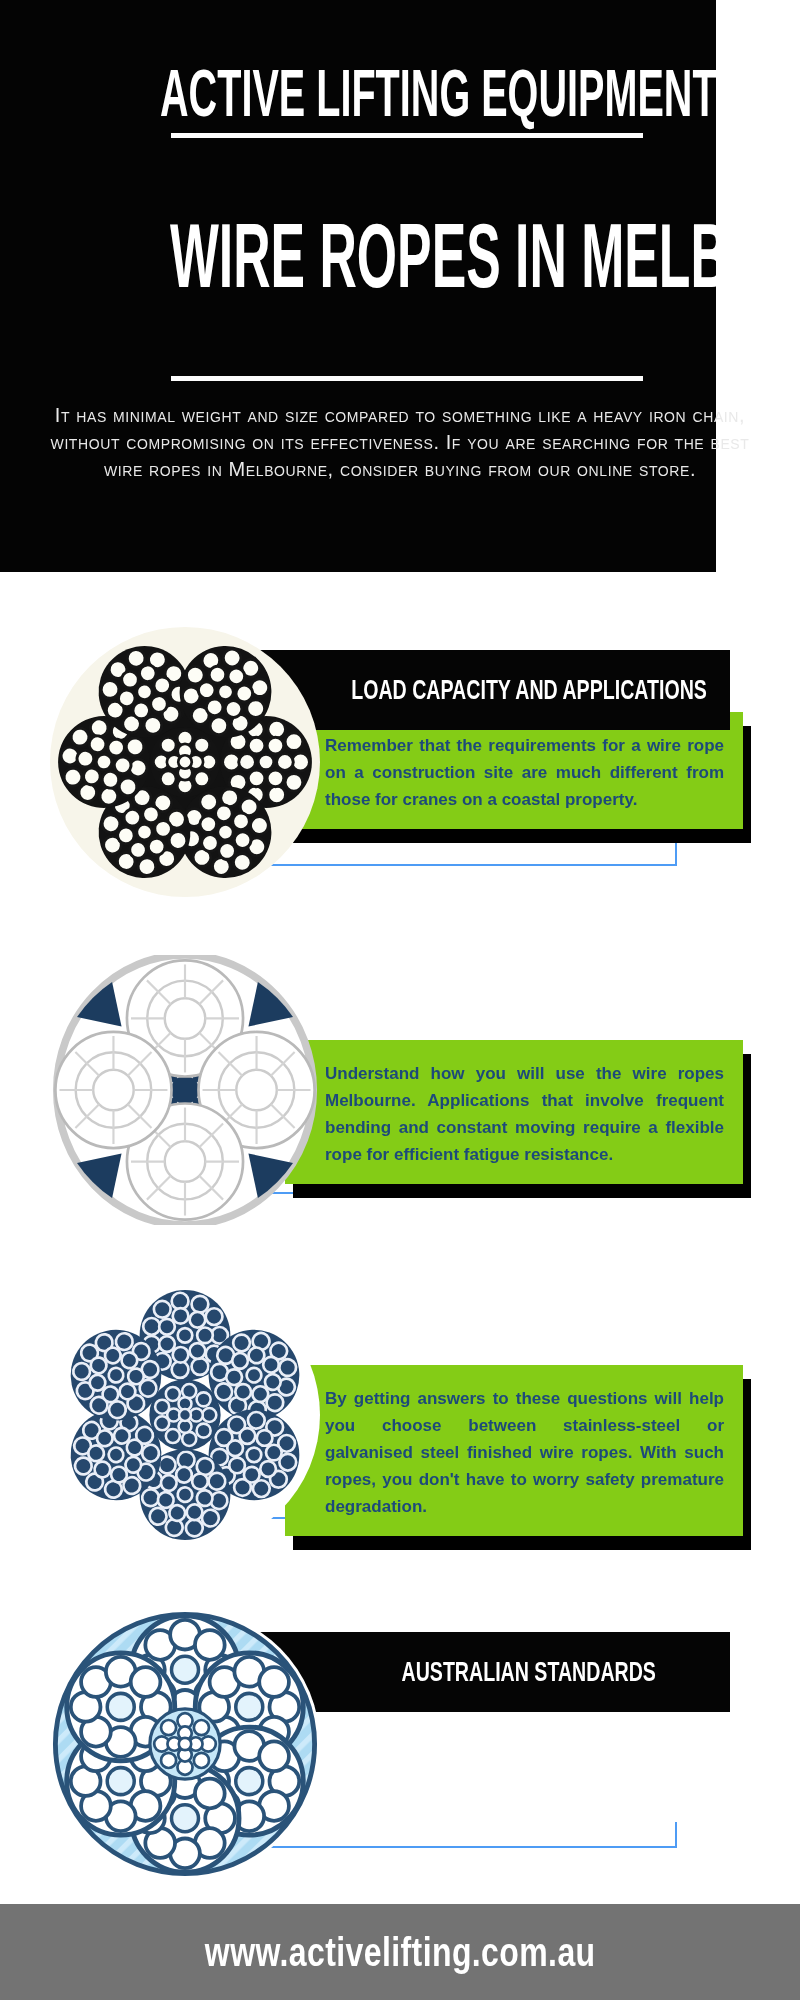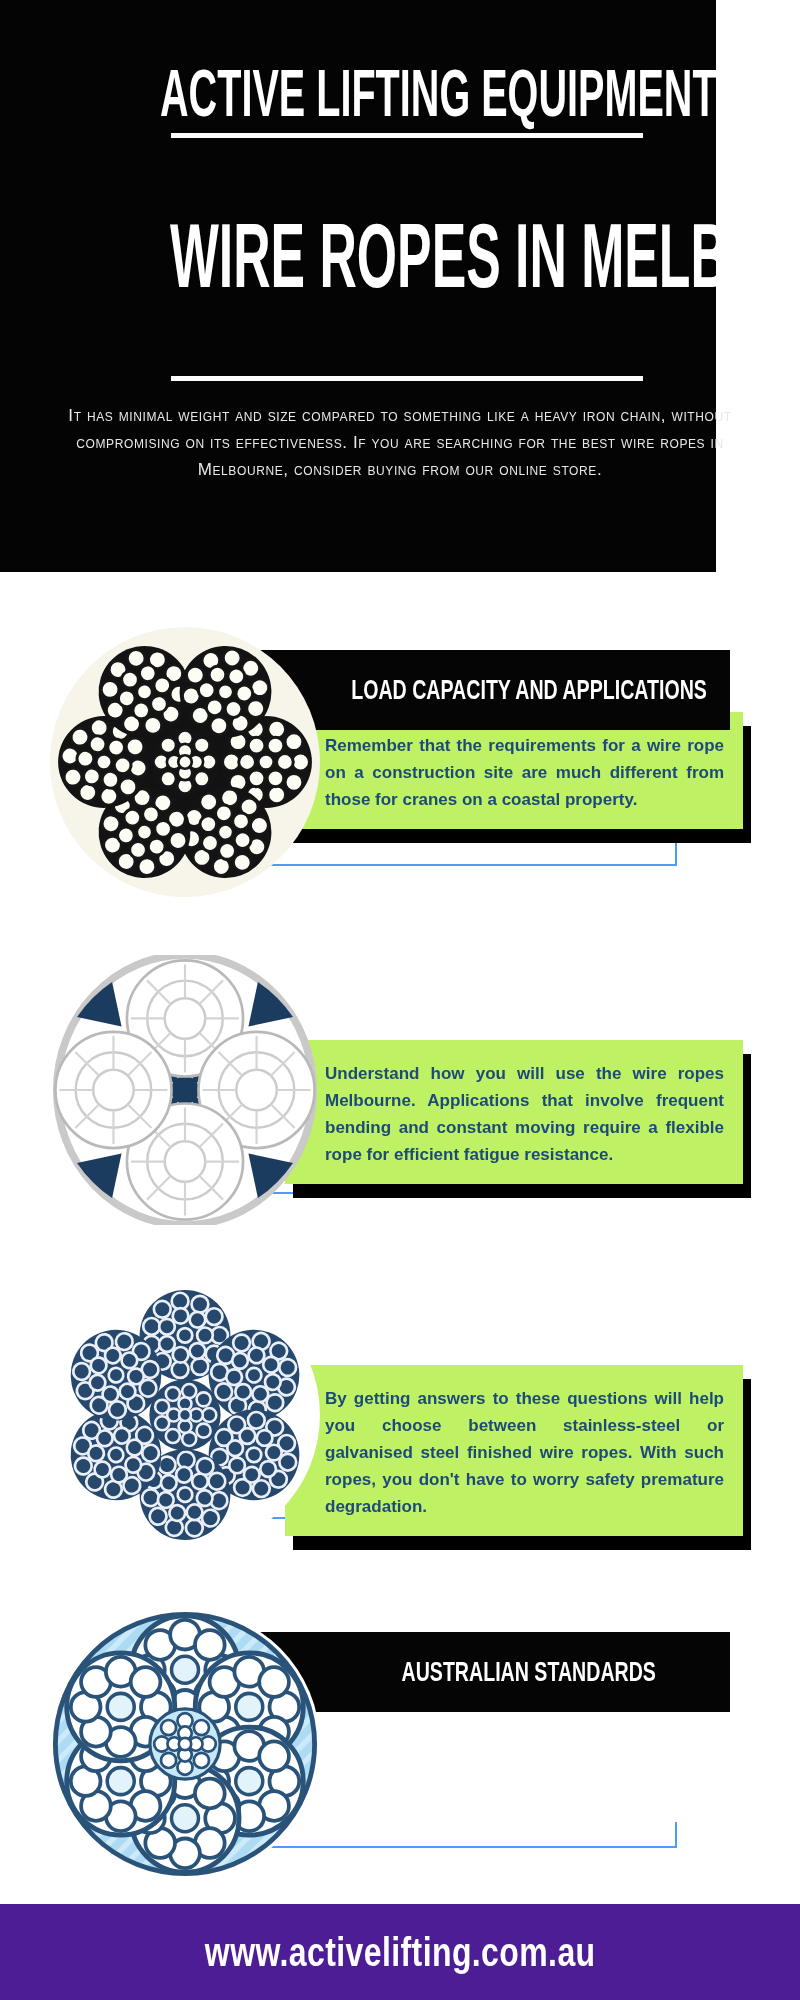--- a/index.html
+++ b/index.html
@@ -9,41 +9,41 @@
   .hero{position:absolute;left:0;top:0;width:716px;height:572px;background:#040404;}
   .brand{position:absolute;left:0;top:60px;width:800px;text-align:center;line-height:1;
          color:#ffffff;font-size:66px;font-weight:700;white-space:nowrap;
          transform:scaleX(0.60);transform-origin:center;}
   .hr1{position:absolute;left:171px;top:133px;width:472px;height:5px;background:#fdfdfd;}
   .big-title{position:absolute;left:0;top:211px;width:800px;text-align:center;line-height:1;
          color:#ffffff;font-size:90px;font-weight:700;white-space:nowrap;
          transform:scaleX(0.575);transform-origin:center;}
   .hr2{position:absolute;left:171px;top:376px;width:472px;height:5px;background:#fdfdfd;}
   .hero-desc{position:absolute;left:30px;top:402px;width:740px;text-align:center;
-         color:#e9e9e9;font-size:17px;line-height:27px;letter-spacing:0.6px;
+         color:#e9e9e9;font-size:20px;line-height:27px;letter-spacing:0.6px;
          font-variant:small-caps;}
   
   .section{position:absolute;left:0;width:800px;height:300px;}
   .sec-1{top:650px;} .sec-2{top:978px;} .sec-3{top:1303px;} .sec-4{top:1632px;}
   .bar{position:absolute;left:240px;top:0;width:490px;height:80px;background:#050505;z-index:3;
        display:flex;align-items:center;justify-content:center;box-sizing:border-box;padding-left:88px;text-align:right;}
   .bar span{color:#ffffff;font-size:28px;font-weight:700;white-space:nowrap;line-height:1;
        transform:scaleX(0.70);transform-origin:center;}
   .card-wrap{position:absolute;left:285px;top:62px;width:458px;z-index:2;}
   .card-wrap::after{content:"";position:absolute;left:8px;top:14px;right:-8px;bottom:-14px;
        background:#000000;z-index:-1;}
-  .card{position:relative;background:#bef264;box-sizing:border-box;min-height:116px;
+  .card{position:relative;background:#84cc16;box-sizing:border-box;min-height:116px;
        padding:20px 19px 16px 40px;}
   .card p{margin:0;color:#1d4a7a;font-size:17px;font-weight:700;line-height:27px;
        text-align:justify;}
   .blue-l{position:absolute;left:269px;top:190px;width:408px;height:26px;z-index:0;
        border-right:2px solid #4e9cf5;border-bottom:2px solid #4e9cf5;box-sizing:border-box;}
   .rope{position:absolute;left:50px;top:-23px;width:270px;height:270px;z-index:4;}
   
-  .footer{position:absolute;left:0;top:1904px;width:800px;height:96px;background:#4c1d95;
+  .footer{position:absolute;left:0;top:1904px;width:800px;height:96px;background:#737373;
        display:flex;align-items:center;justify-content:center;}
   .footer span{color:#ffffff;font-size:40px;font-weight:700;white-space:nowrap;line-height:1;
        transform:scaleX(0.80);transform-origin:center;letter-spacing:0.5px;}
 </style>
 </head>
 <body>
 
 <div class="page">
 
   <div class="hero">

